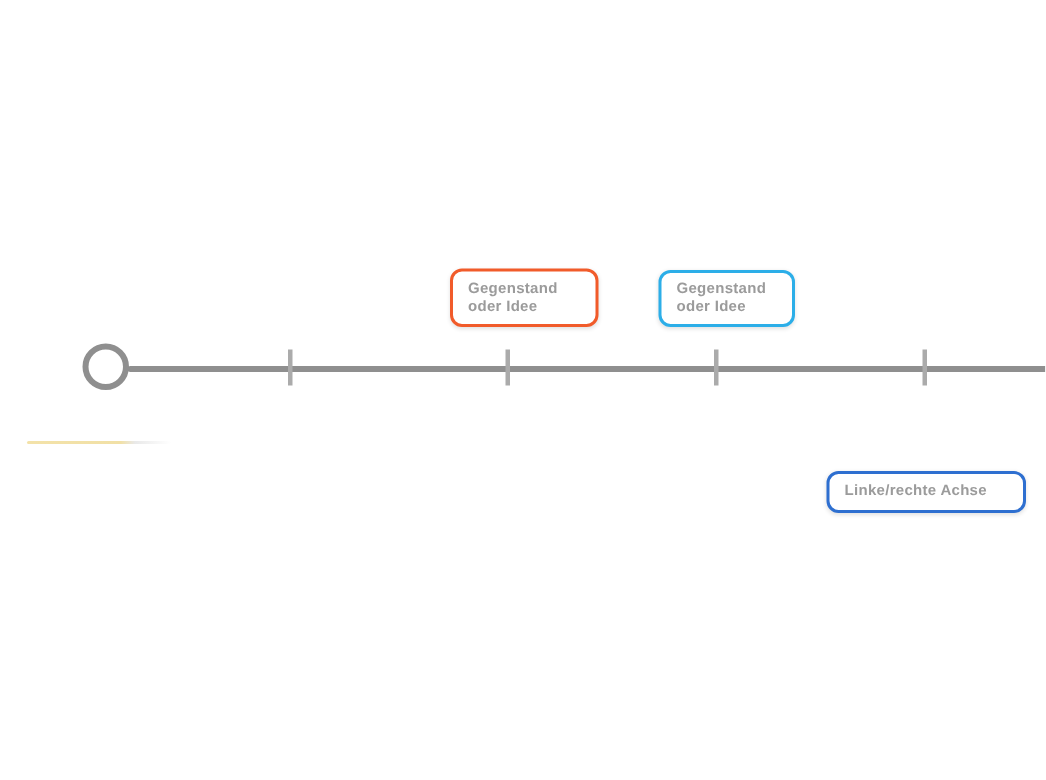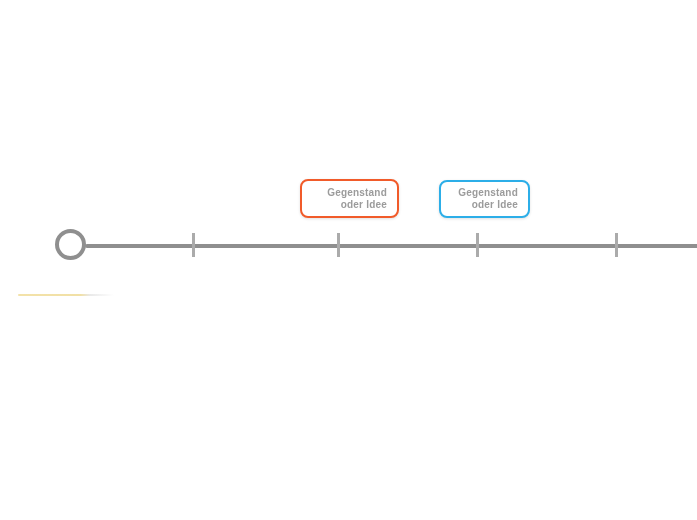--- a/index.html
+++ b/index.html
@@ -59,21 +59,20 @@
     box-shadow: 0 1px 3px rgba(0,0,0,0.12);
     cursor: pointer;
   }
   .node span {
     font-size: 10px;
     font-weight: bold;
     line-height: 12px;
     letter-spacing: 0.2px;
     color: #9b9b9b;
     white-space: normal;
-    text-align: right;
   }
   .node.n-topic1 { left: 300px; top: 179px; width: 99px;  height: 39px; }
   .node.n-topic2 { left: 439px; top: 180px; width: 91px;  height: 38px; }
   .node.n-event  { left: 13px;  top: 302px; width: 104px; height: 28px; }
   .node.n-event span { white-space: nowrap; }
   .node.n-axis   { left: 551px; top: 314px; width: 133px; height: 28px; }
   .node.n-axis span { white-space: nowrap; }
   
   .drag-indicator {
     position: absolute;
@@ -103,14 +102,17 @@
 
   <div class="node n-topic1" style="border-color: rgb(241, 91, 42);">
     <span style="color: rgb(155, 155, 155);">Gegenstand oder Idee</span>
   </div>
 
   <div class="node n-topic2" style="border-color: rgb(44, 174, 232);">
     <span style="color: rgb(155, 155, 155);">Gegenstand oder Idee</span>
   </div>
 
 
+  <div class="node n-axis" style="border-color: rgb(46, 111, 208);">
+    <span style="color: rgb(155, 155, 155);">Linke/rechte Achse</span>
+  </div>
 
 </div>
 
 </body></html>

